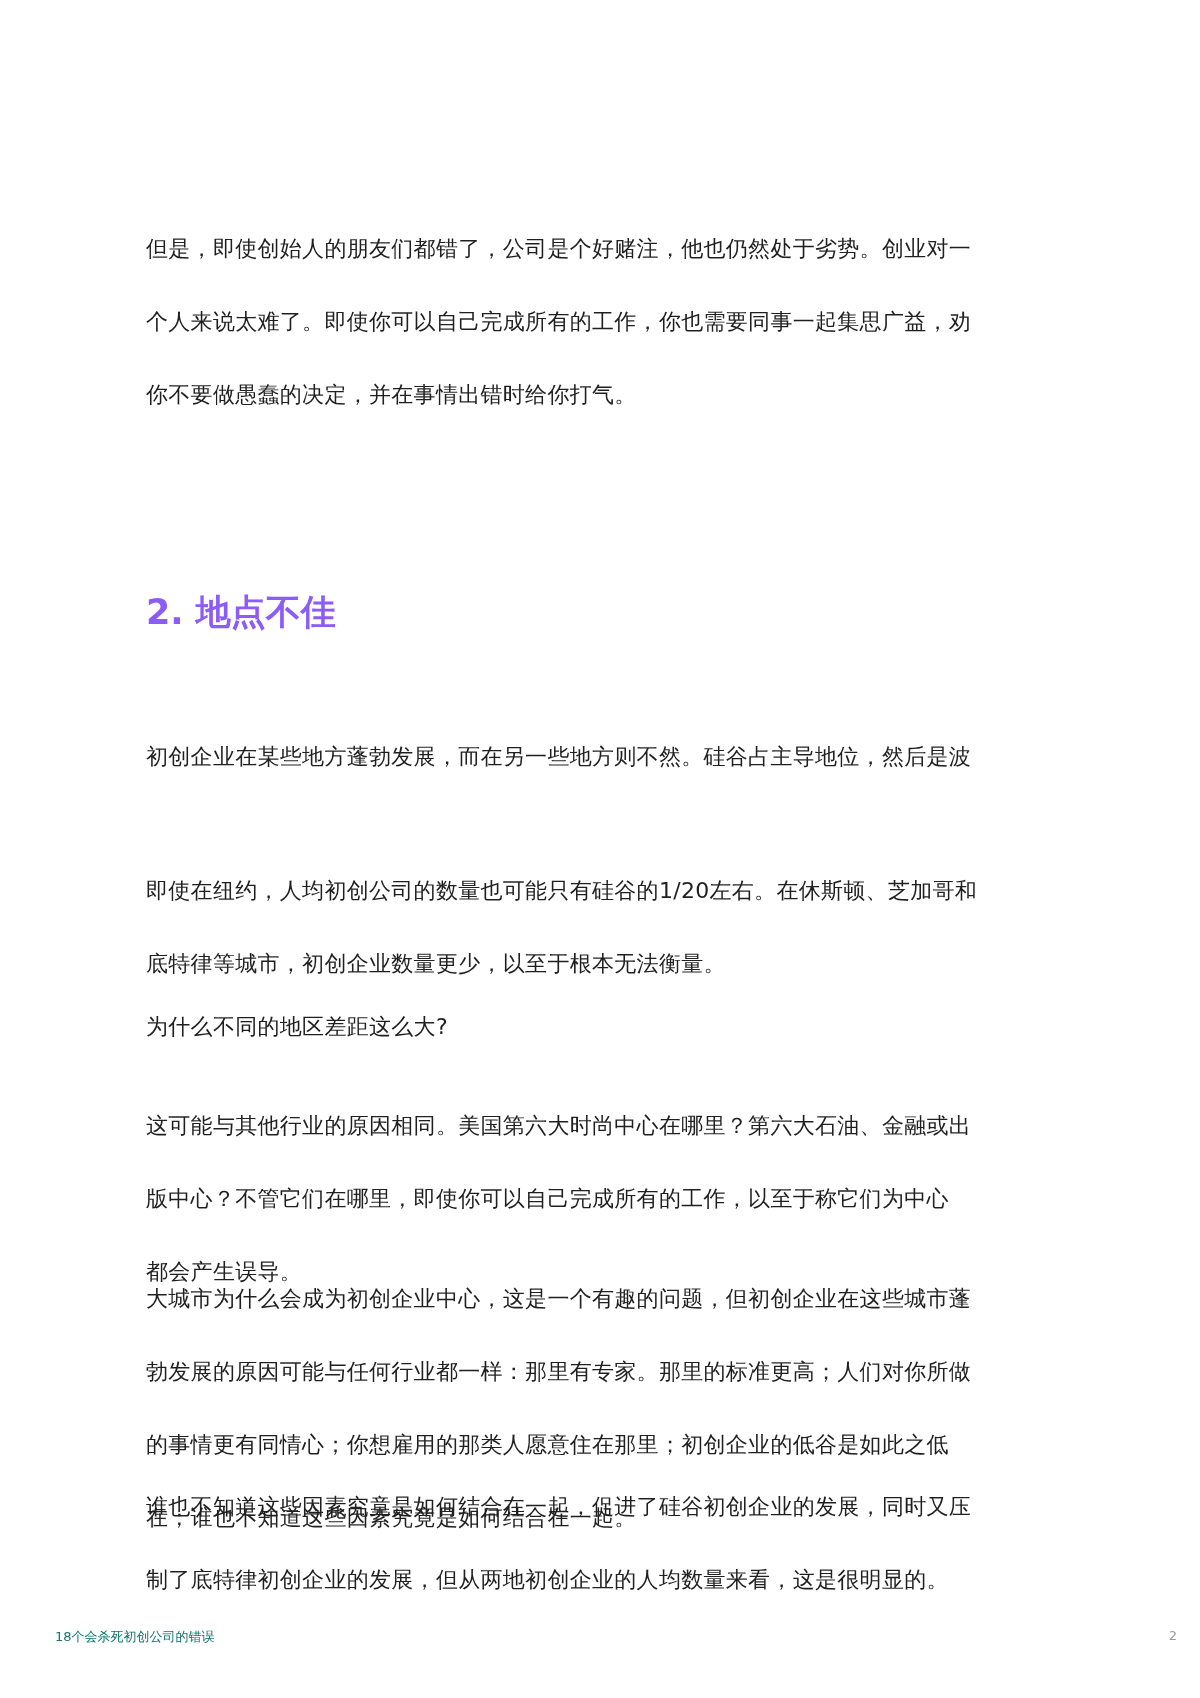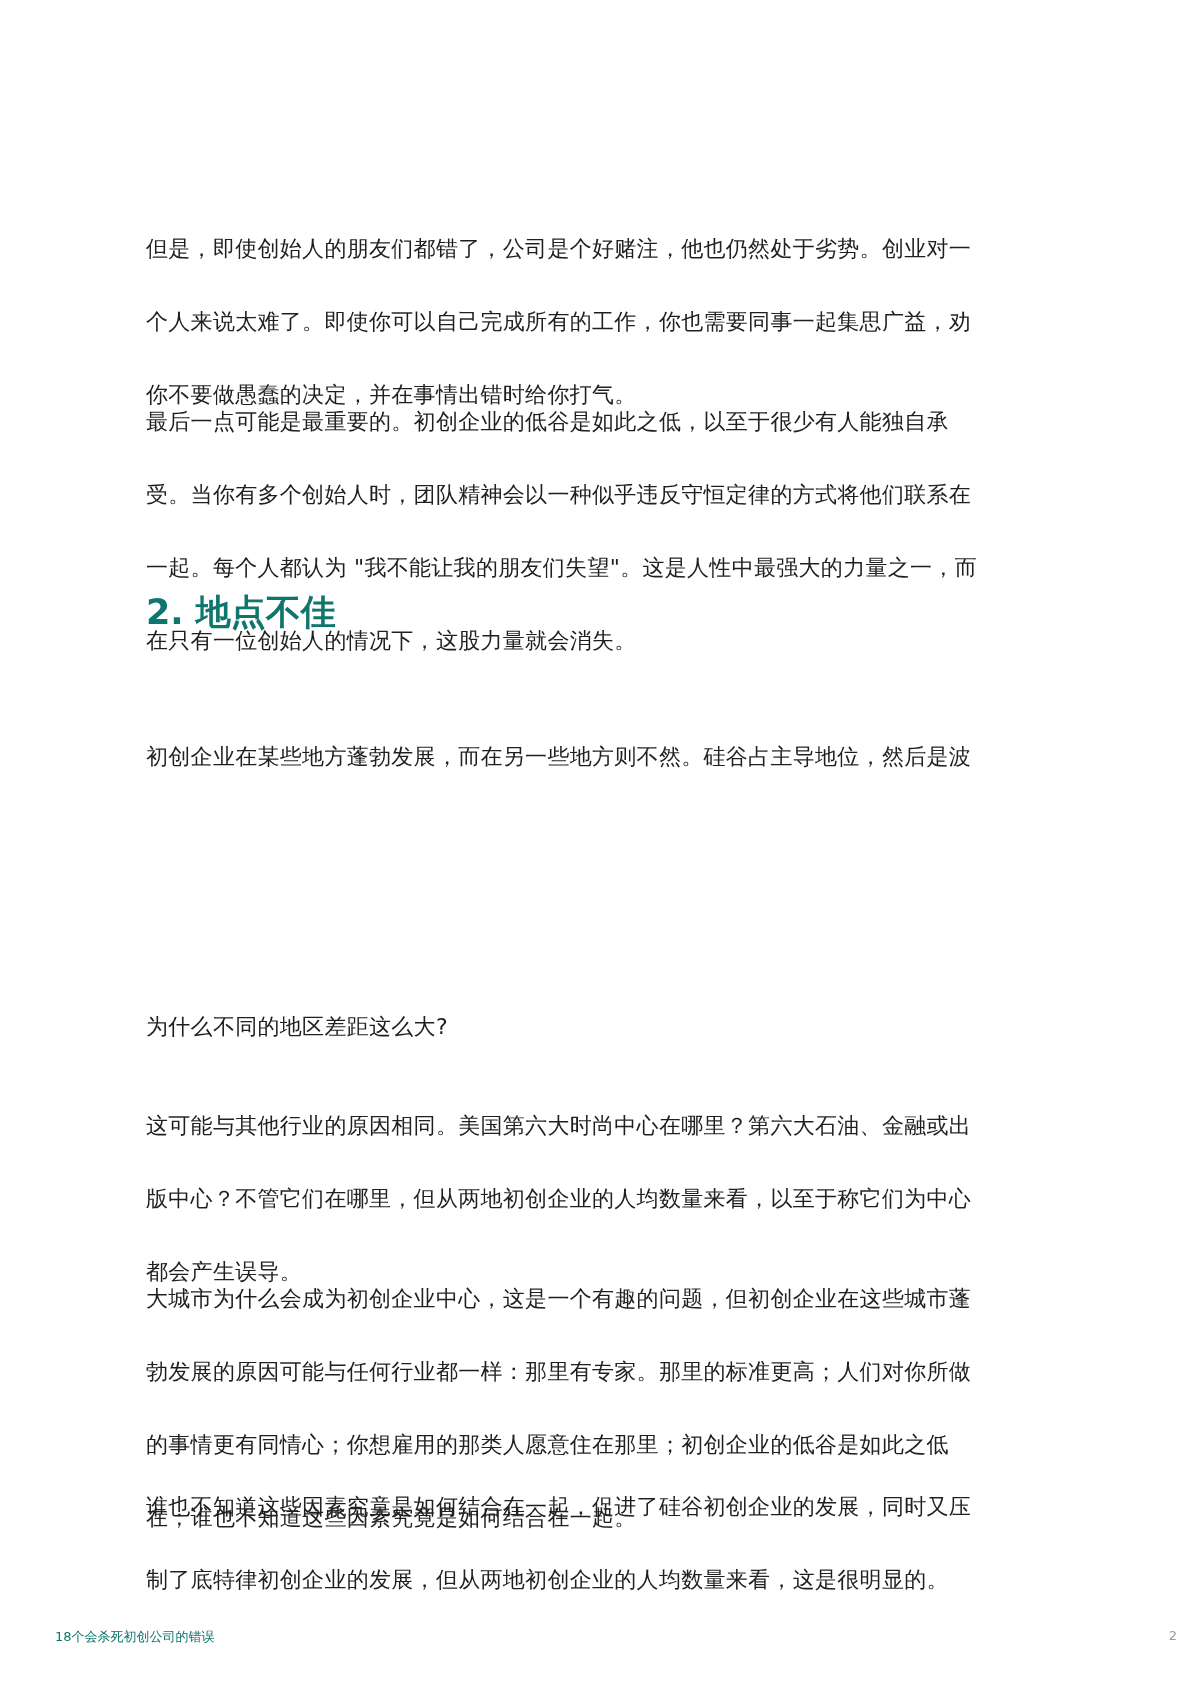--- a/index.html
+++ b/index.html
@@ -31,21 +31,21 @@
     white-space: pre-line;
   }
   .block { position: absolute; left: 146px; width: 920px; }
   .heading {
     position: absolute;
     left: 146px;
     top: 588px;
     margin: 0;
     font-size: 35px;
     font-weight: bold;
-    color: #0f766e;
+    color: #8b5cf6;
     line-height: 48px;
   }
   .footer-title {
     position: absolute;
     left: 55px;
     top: 1628px;
     font-size: 13px;
     color: #0f766e;
   }
   .footer-page {
@@ -60,41 +60,39 @@
 <body>
 
 <div class="page">
 
   <p class="para block" style="top:194px;">
     <span>但是，即使创始人的朋友们都错了，公司是个好赌注，他也仍然处于劣势。创业对一</span><br>
     <span>个人来说太难了。即使你可以自己完成所有的工作，你也需要同事一起集思广益，劝</span><br>
     <span>你不要做愚蠢的决定，并在事情出错时给你打气。</span>
   </p>
 
-  <p class="para block" style="top:367px;">
-    <span>最后一点可能是最重要的。初创企业的低谷是如此之低，以至于很少有人能独自承</span><br>
-    <span>受。当你有多个创始人时，团队精神会以一种似乎违反守恒定律的方式将他们联系在</span><br>
-    <span>一起。每个人都认为 "我不能让我的朋友们失望"。这是人性中最强大的力量之一，而</span><br>
-    <span>在只有一位创始人的情况下，这股力量就会消失。</span>
-  </p>
 
   <h2 class="heading">2. 地点不佳</h2>
 
   <p class="para block" style="top:702px;">
     <span>初创企业在某些地方蓬勃发展，而在另一些地方则不然。硅谷占主导地位，然后是波</span><br>
   </p>
 
+  <p class="para block" style="top:836px;">
+    <span>即使在纽约，人均初创公司的数量也可能只有硅谷的1/20左右。在休斯顿、芝加哥和</span><br>
+    <span>底特律等城市，初创企业数量更少，以至于根本无法衡量。</span>
+  </p>
 
   <p class="para block" style="top:972px;">
     <span>为什么不同的地区差距这么大?</span>
   </p>
 
   <p class="para block" style="top:1071px;">
     <span>这可能与其他行业的原因相同。美国第六大时尚中心在哪里？第六大石油、金融或出</span><br>
-    <span>版中心？不管它们在哪里，但从两地初创企业的人均数量来看，以至于称它们为中心</span><br>
+    <span>版中心？不管它们在哪里，即使你可以自己完成所有的工作，以至于称它们为中心</span><br>
     <span>都会产生误导。</span>
   </p>
 
   <p class="para block" style="top:1244px;">
     <span>大城市为什么会成为初创企业中心，这是一个有趣的问题，但初创企业在这些城市蓬</span><br>
     <span>勃发展的原因可能与任何行业都一样：那里有专家。那里的标准更高；人们对你所做</span><br>
     <span>的事情更有同情心；你想雇用的那类人愿意住在那里；初创企业的低谷是如此之低</span><br>
     <span>在；谁也不知道这些因素究竟是如何结合在一起。</span>
   </p>
 

